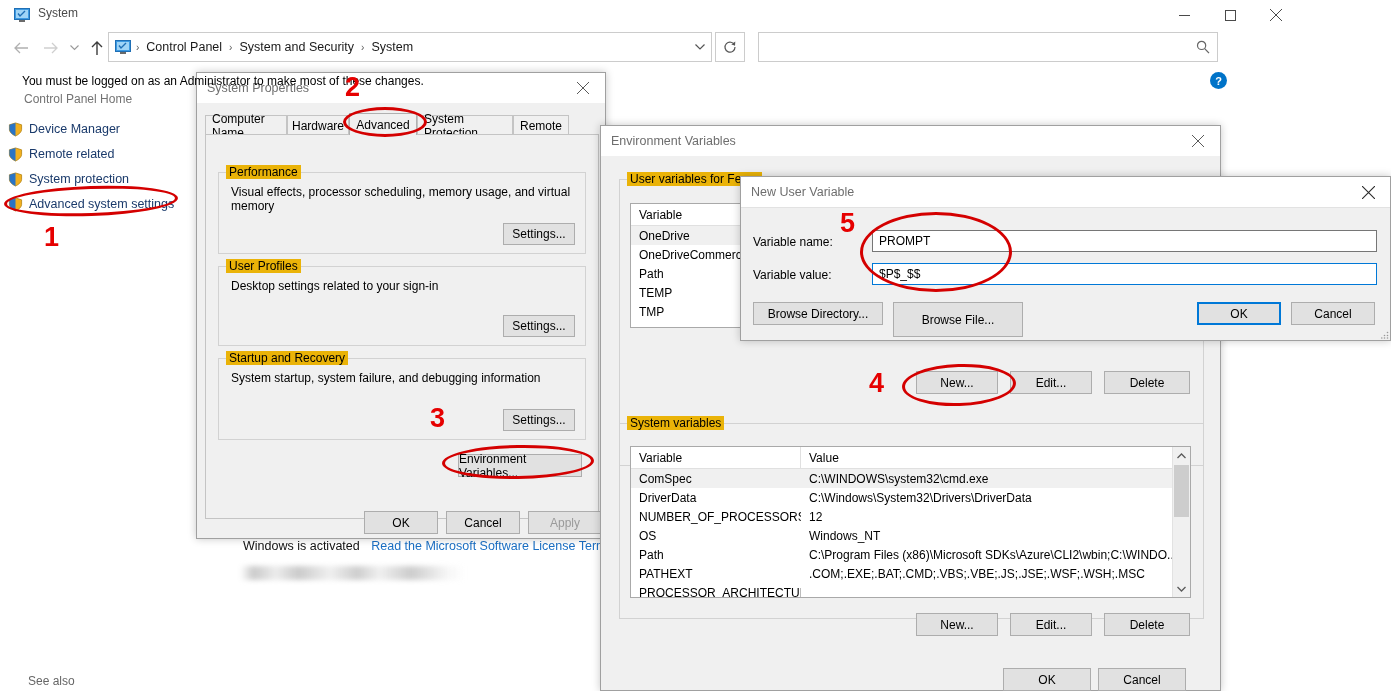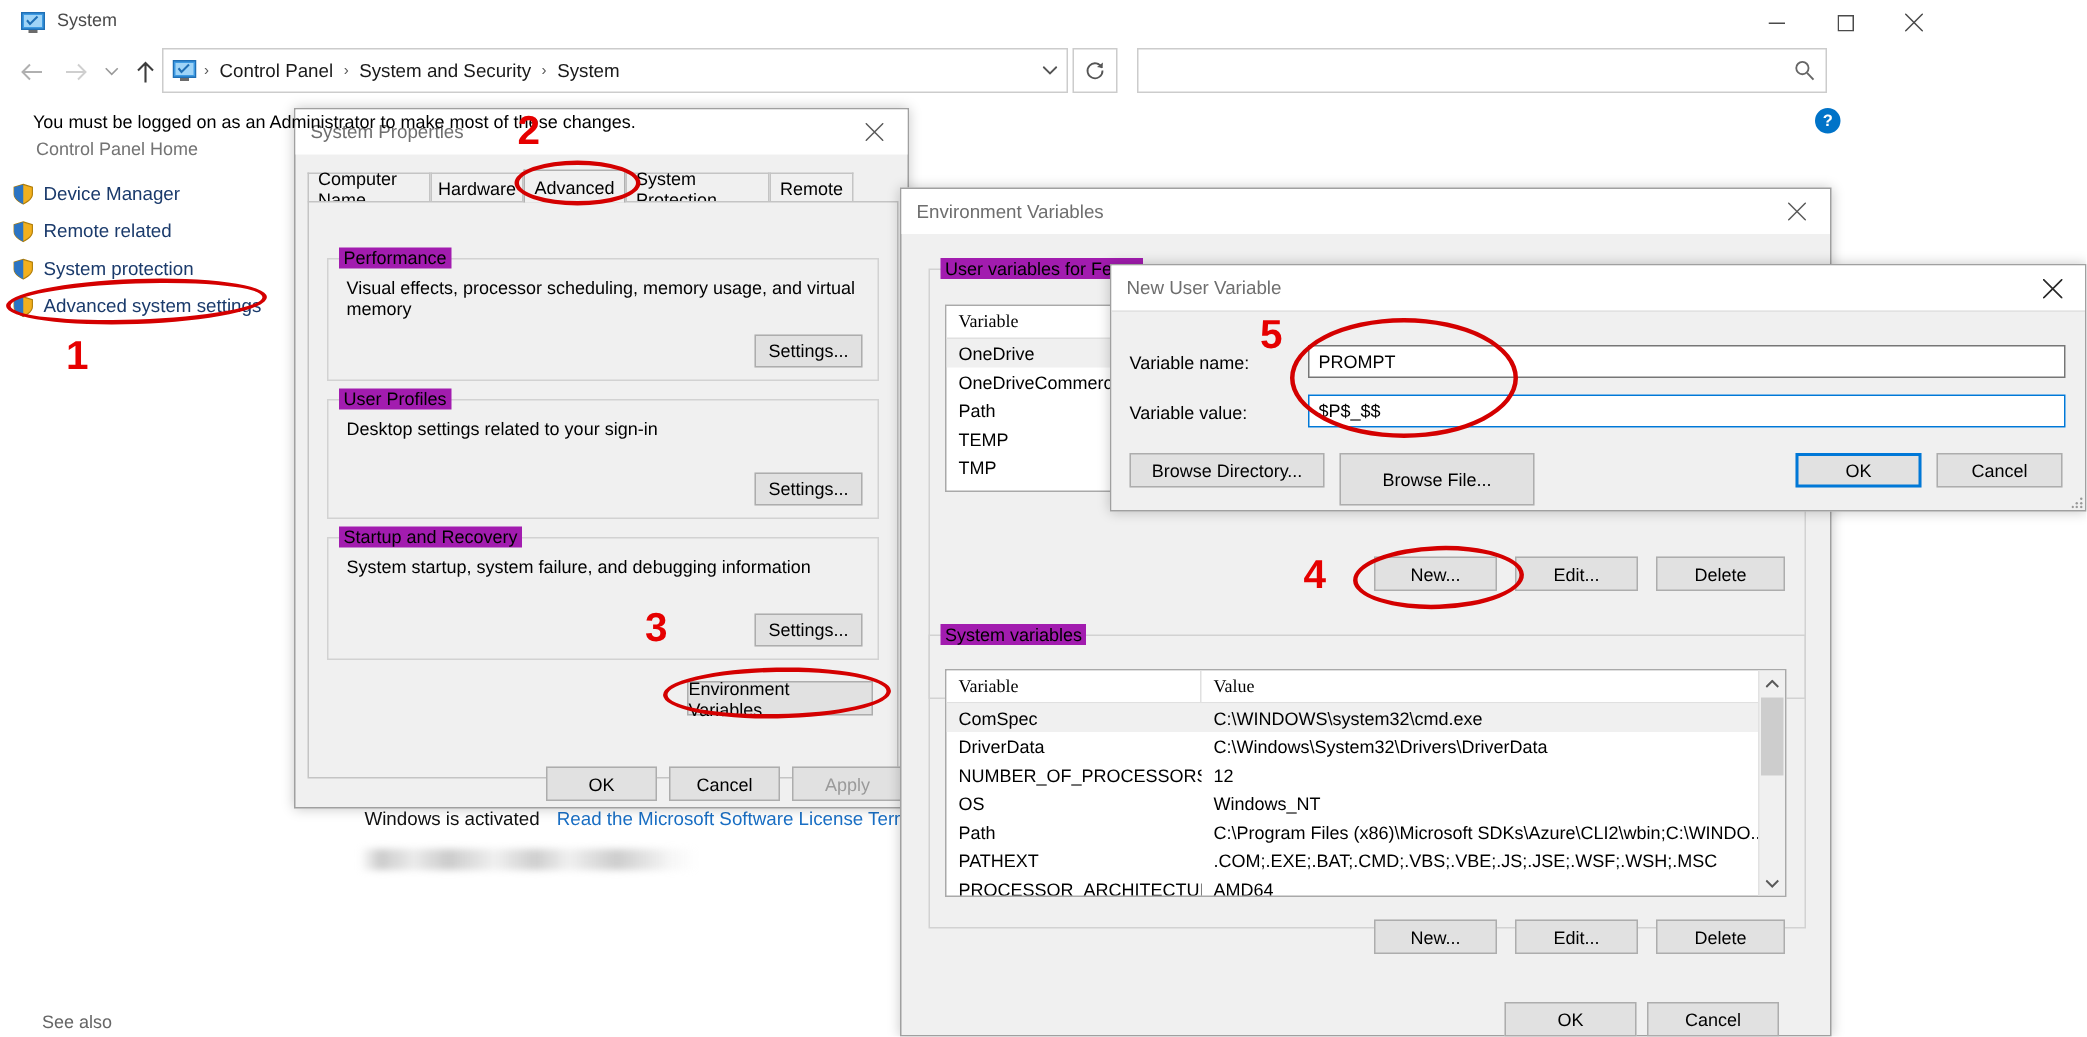--- a/index.html
+++ b/index.html
@@ -250,21 +250,21 @@
   .w32-btn.disabled { color: #9a9a9a; }
   .w32-btn.default  { border: 2px solid #0078d7; }
   .groupbox {
     position: absolute;
     border: 1px solid #d2d2d2;
     box-sizing: border-box;
   }
   .groupbox-label {
     position: absolute;
     top: -8px; left: 7px;
-    background: #a21caf;
+    background: #eab308;
     padding: 0 3px;
     font-size: 12px;
     color: #000000;
   }
 
   
   #sysprops {
     left: 196px; top: 72px;
     width: 410px; height: 467px;
   }
@@ -354,21 +354,20 @@
     background: #ffffff;
   }
   .lv-hcell {
     font-size: 12px;
     color: #000000;
     padding-left: 8px;
     display: flex;
     align-items: center;
     border-right: 1px solid #e0e0e0;
     box-sizing: border-box;
-    font-family: Liberation Serif, serif;
   }
   .lv-row {
     display: flex;
     height: 19px;
     align-items: center;
   }
   .lv-row.selected { background: #f0f0f0; }
   .lv-cell {
     font-size: 12px;
     color: #000000;
@@ -749,21 +748,20 @@
   <div class="lv-row">
     <div class="lv-cell" style="width:170px;">Path</div>
     <div class="lv-cell" style="width:372px;">C:\Program Files (x86)\Microsoft SDKs\Azure\CLI2\wbin;C:\WINDO...</div>
   </div>
   <div class="lv-row">
     <div class="lv-cell" style="width:170px;">PATHEXT</div>
     <div class="lv-cell" style="width:372px;">.COM;.EXE;.BAT;.CMD;.VBS;.VBE;.JS;.JSE;.WSF;.WSH;.MSC</div>
   </div>
   <div class="lv-row">
     <div class="lv-cell" style="width:170px;">PROCESSOR_ARCHITECTURE</div>
-    <div class="lv-cell" style="width:372px;">AMD64</div>
   </div>
 
   <div class="vscroll">
     <div class="arrow up">
       <svg width="9" height="6" viewBox="0 0 9 6">
           <path d="M0.5 5 L4.5 1 L8.5 5" stroke="#5a5a5a" stroke-width="1.3" fill="none"></path>
         </svg>
     </div>
     <div class="thumb" style="top:18px;height:52px;"></div>
     <div class="arrow down">

